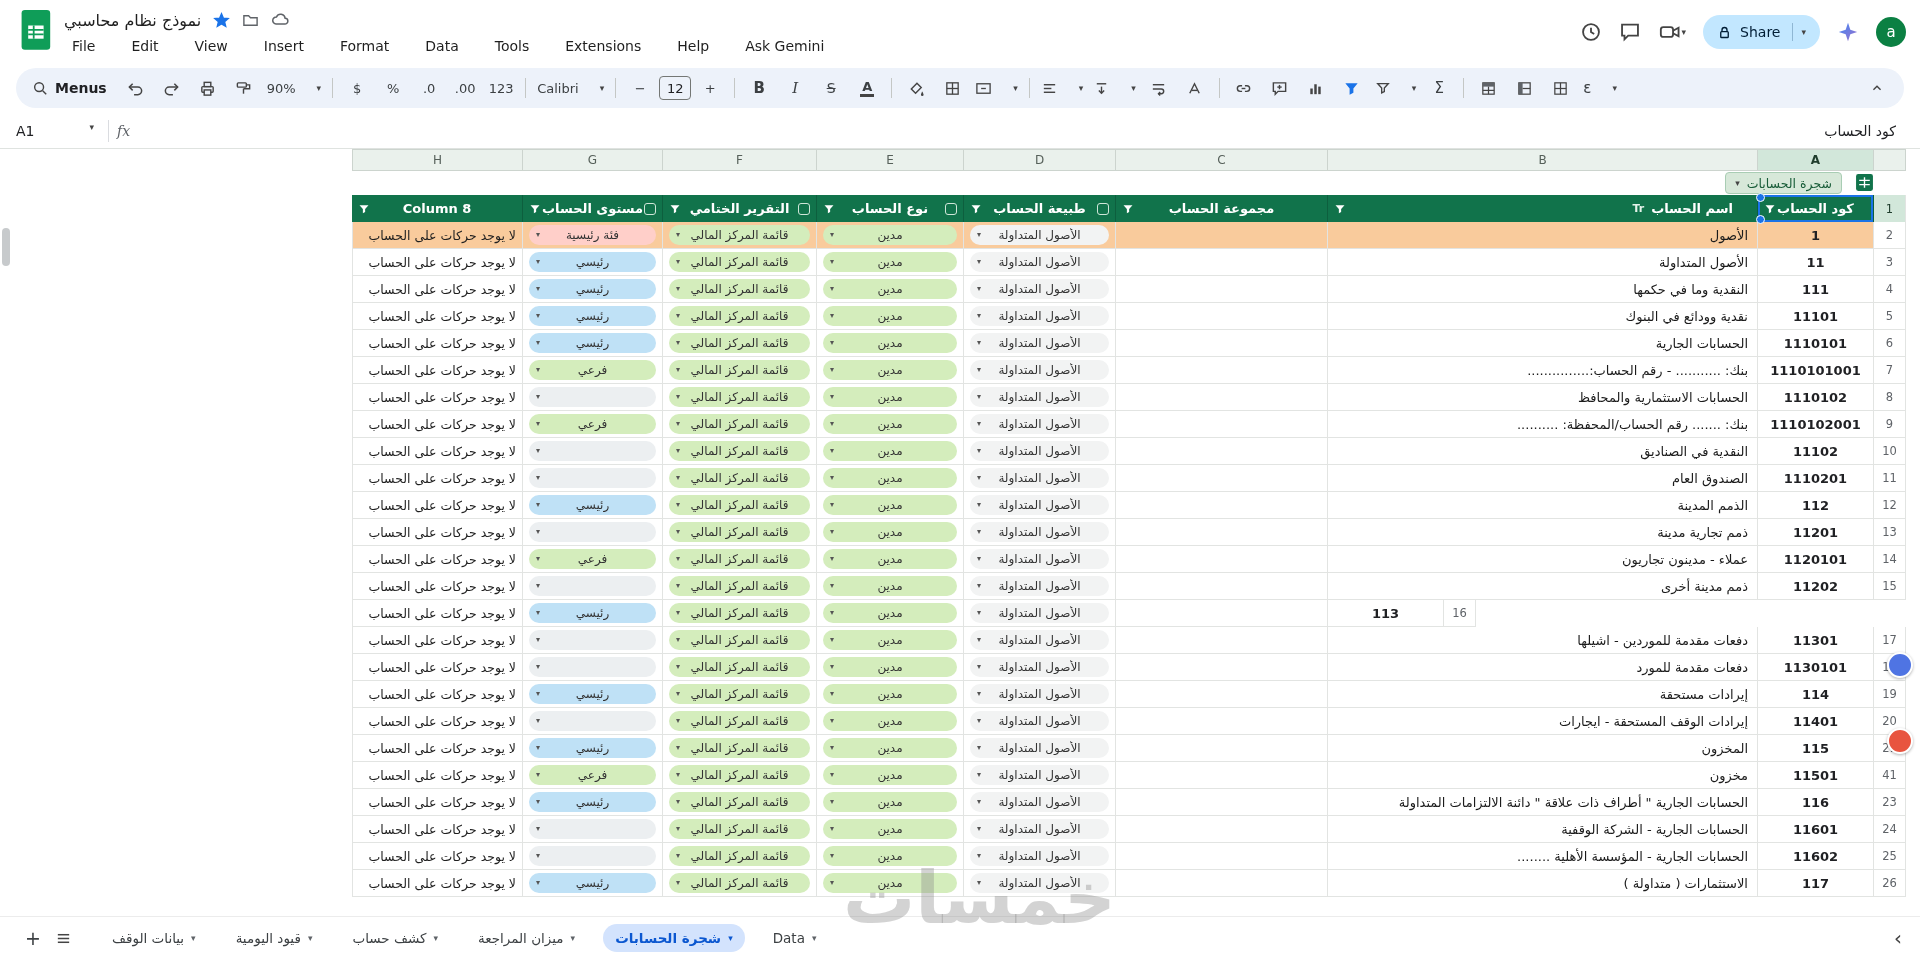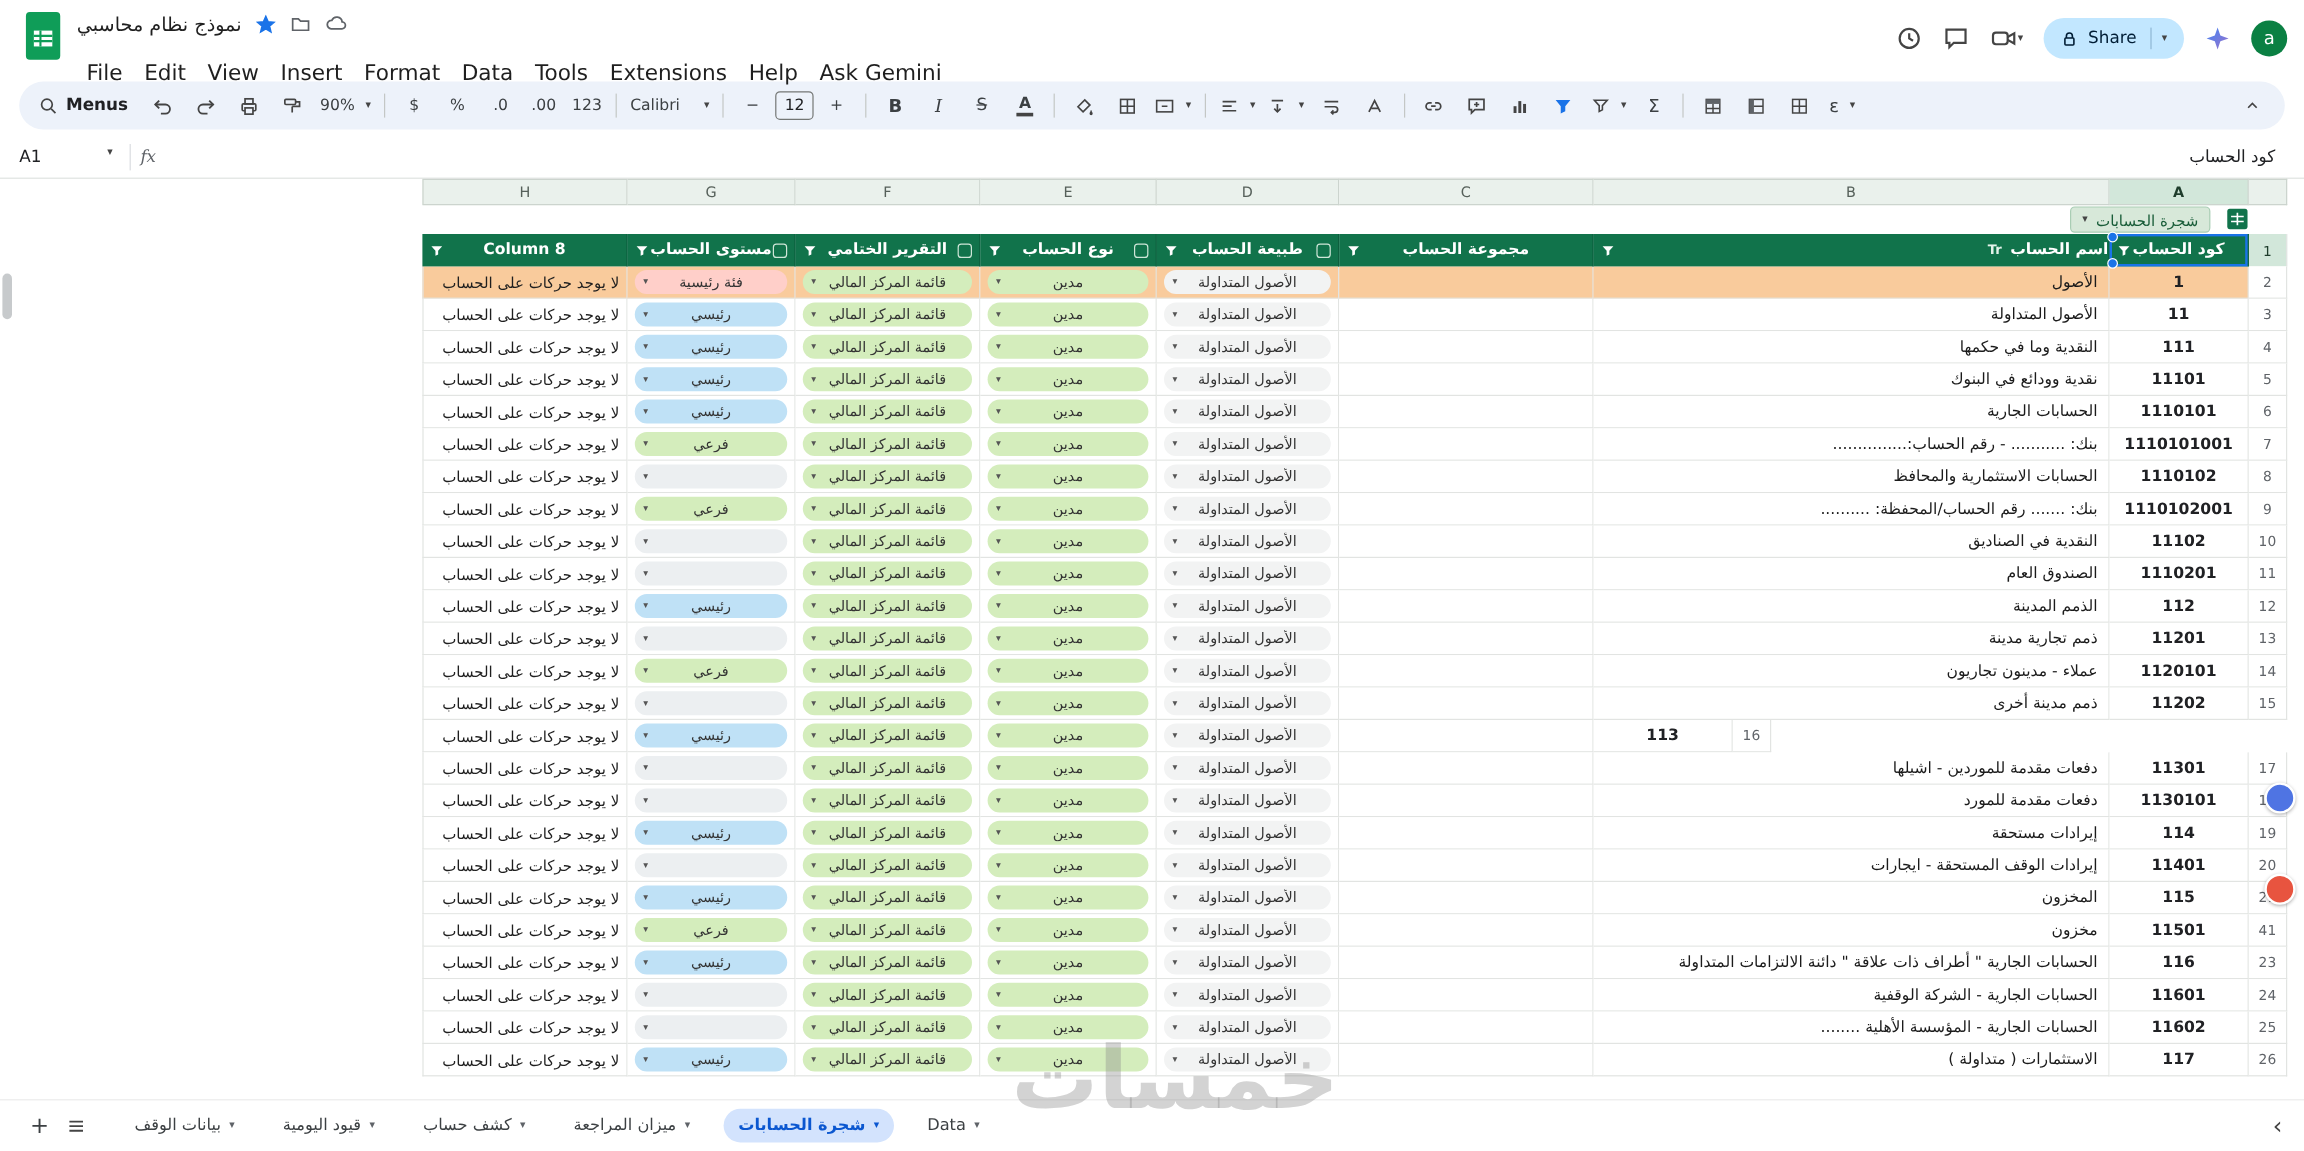--- a/index.html
+++ b/index.html
@@ -5,35 +5,35 @@
   html,body{margin:0;padding:0;background:#fff;}
   .app{position:relative;width:1920px;height:959px;overflow:hidden;background:#fff;
        font-family:"DejaVu Sans",sans-serif;color:#202124;}
   
   .topbar{height:66px;display:flex;align-items:flex-start;padding:7px 14px 0 14px;box-sizing:border-box;}
   .logo{width:34px;height:44px;margin:2px 10px 0 6px;flex:0 0 auto;}
   .title-area{display:flex;flex-direction:column;}
   .title-row{display:flex;align-items:center;gap:12px;height:26px;}
   .doc-title{font-size:16px;color:#1f1f1f;}
   .trow-icons{display:flex;align-items:center;gap:12px;}
-  .menu-row{display:flex;gap:2px;font-size:18px;margin-top:16px;color:#1f1f1f;}
+  .menu-row{display:flex;gap:20px;font-size:14px;margin-top:3px;color:#1f1f1f;}
   .menu-item{padding:2px 8px;border-radius:10px;cursor:default;}
   .topbar-right{margin-left:auto;display:flex;align-items:center;gap:17px;padding-top:8px;}
   .tb-ic{display:flex;align-items:center;}
   .share{display:flex;align-items:center;gap:8px;background:#c2e7ff;color:#001d35;
          border-radius:18px;height:34px;padding:0 14px;font-size:14px;font-weight:500;}
   .share .vsep{width:1px;height:18px;background:#8fb7d4;margin-left:4px;}
   .avatar{width:30px;height:30px;border-radius:50%;background:#0b8043;color:#fff;display:flex;
           align-items:center;justify-content:center;font-size:15px;}
   .dd{font-size:9px;color:#444;line-height:1;}
   
   .toolbar{margin:2px 16px 6px 16px;height:40px;background:#edf2fa;border-radius:20px;
            display:flex;align-items:center;padding:0 10px;gap:2px;}
   .tbtn{height:28px;min-width:26px;display:flex;align-items:center;justify-content:center;
-        gap:9px;border-radius:4px;color:#3c4043;font-size:13px;padding:0 4px;}
+        gap:21px;border-radius:4px;color:#3c4043;font-size:13px;padding:0 4px;}
   .sep{width:1px;height:20px;background:#c4c7c5;margin:0 5px;}
   .menus-pill{display:flex;align-items:center;gap:7px;padding:0 10px 0 6px;font-size:14px;color:#202124;font-weight:bold;}
   .numfmt{font-size:13px;font-weight:500;}
   .sizebox{border:1px solid #747775;border-radius:4px;width:30px;height:22px;display:flex;
            align-items:center;justify-content:center;font-size:13px;}
   .bold-i{font-weight:bold;font-size:15px;}
   .italic-i{font-style:italic;font-family:"DejaVu Serif",serif;font-size:15px;}
   .strike-i{text-decoration:line-through;font-size:14px;}
   .colorA{display:flex;flex-direction:column;align-items:center;line-height:1;font-size:13px;font-weight:bold;}
   .colorA .bar{width:14px;height:3px;background:#444;margin-top:1px;}
@@ -57,21 +57,21 @@
   .tchip{position:absolute;right:78px;top:1px;height:22px;box-sizing:border-box;background:#d7e8d9;
          border:1px solid #a9cdb4;border-radius:4px;display:flex;align-items:center;gap:7px;
          padding:0 9px;font-size:12.5px;color:#185c38;}
   .ticonbox{position:absolute;right:46px;top:2px;}
   .ghead{display:flex;height:27px;margin-left:352px;}
   .hcell{box-sizing:border-box;background:#11734b;color:#fff;font-size:13px;font-weight:bold;
          display:flex;align-items:center;justify-content:center;position:relative;border-right:1px solid #0d5f3e;}
   .hcell .fico{position:absolute;left:6px;}
   .hcell .dtic{position:absolute;right:6px;width:10px;height:10px;border:1px solid #cfe6d8;border-radius:3px;}
   .hlab{white-space:nowrap;}
-  .hcell.right{justify-content:flex-end;padding-right:0;gap:7px;}
+  .hcell.right{justify-content:flex-end;padding-right:24px;gap:7px;}
   .trbadge{font-size:11px;font-weight:bold;color:#e4f3ea;}
   .sel{position:absolute;inset:0;border:2px solid #1a73e8;pointer-events:none;}
   .sel::before{content:"";position:absolute;left:-4px;top:-4px;width:7px;height:7px;background:#1a73e8;border-radius:50%;border:1px solid #fff;}
   .sel::after{content:"";position:absolute;left:-4px;bottom:-4px;width:7px;height:7px;background:#1a73e8;border-radius:50%;border:1px solid #fff;}
   .rnum{box-sizing:border-box;width:32px;border-right:1px solid #e2e4e2;border-bottom:1px solid #e2e4e2;
         display:flex;align-items:center;justify-content:center;font-size:11.5px;color:#5f6368;background:#fff;}
   .rnum1{background:#d2e7da;border-bottom:none;color:#1f3d2c;}
   .grow{display:flex;height:27px;margin-left:352px;}
   .cell{box-sizing:border-box;border-right:1px solid #e2e4e2;border-bottom:1px solid #e2e4e2;
         display:flex;align-items:center;background:#fff;overflow:hidden;}

